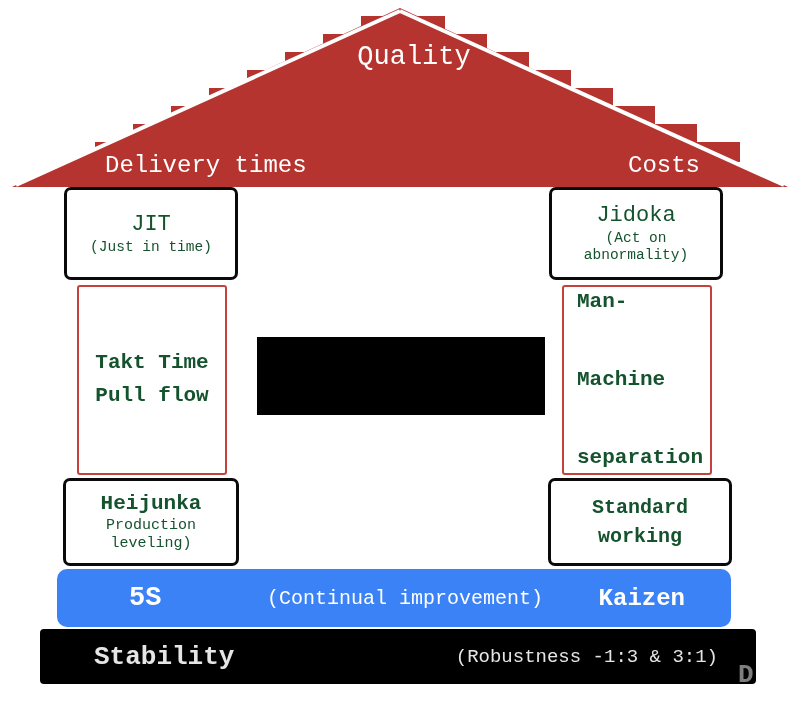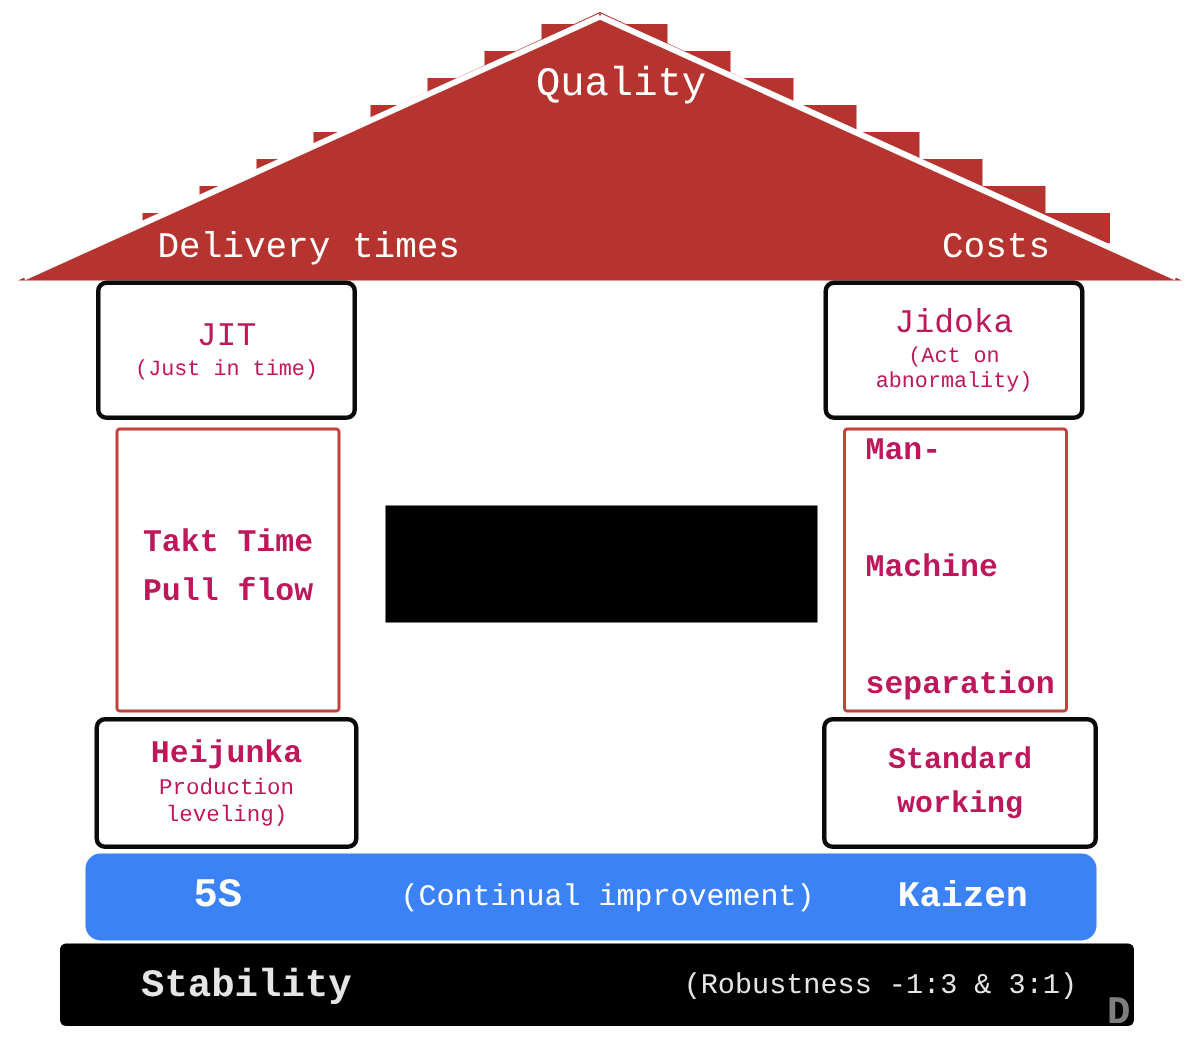--- a/index.html
+++ b/index.html
@@ -15,21 +15,21 @@
   #roof-svg{position:absolute;left:0;top:0;}
   .roof-label{position:absolute;color:#ffffff;white-space:nowrap;}
   #quality-label{left:0;right:0;top:42px;text-align:center;font-size:27px;}
   #delivery-label{left:105px;top:152px;font-size:24px;}
   #costs-label{left:628px;top:152px;font-size:24px;}
   
   .box{
     position:absolute;background:#ffffff;
     border:3px solid #0a0a0a;border-radius:7px;
     display:flex;flex-direction:column;justify-content:center;align-items:center;
-    text-align:center;color:#be185d;box-sizing:border-box;
+    text-align:center;color:#14532d;box-sizing:border-box;
   }
   .box.red{border:2px solid #c4423c;border-radius:3px;}
   #jit-box{left:64px;top:187px;width:174px;height:93px;}
   #jidoka-box{left:549px;top:187px;width:174px;height:93px;}
   #takt-box{left:77px;top:285px;width:150px;height:190px;}
   #manmachine-box{left:562px;top:285px;width:150px;height:190px;align-items:flex-start;text-align:left;padding-left:13px;justify-content:space-between;}
   #heijunka-box{left:63px;top:478px;width:176px;height:88px;}
   #standard-box{left:548px;top:478px;width:184px;height:88px;}
   .box .title{font-size:22px;line-height:1.25;}
   .box .subtitle{font-size:14.5px;line-height:1.2;}

